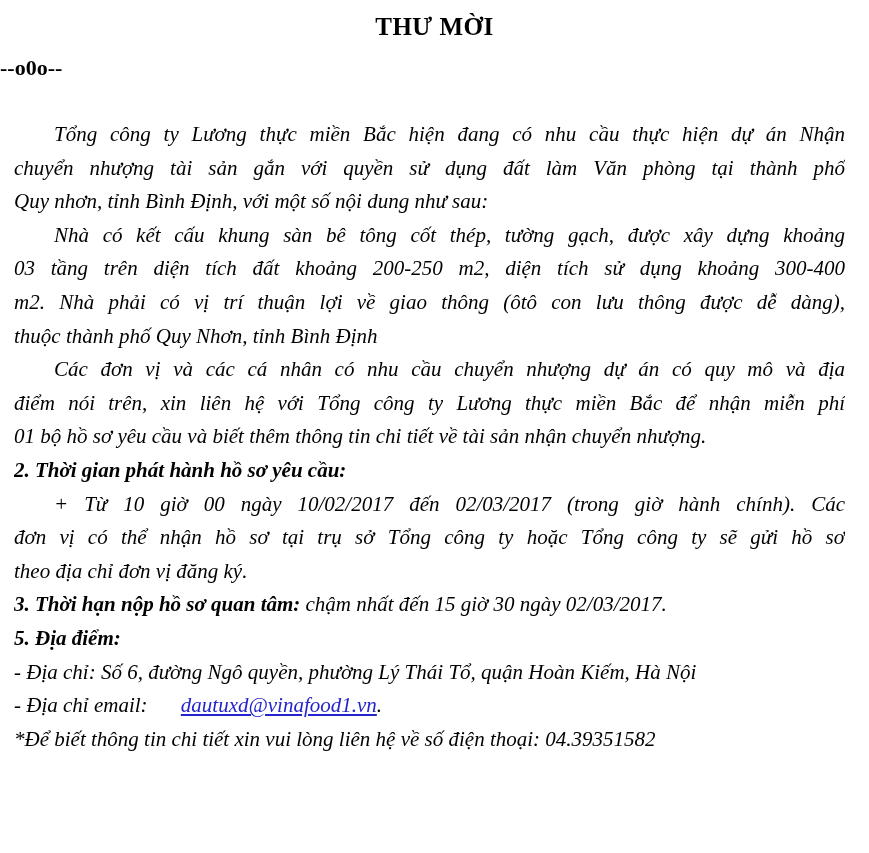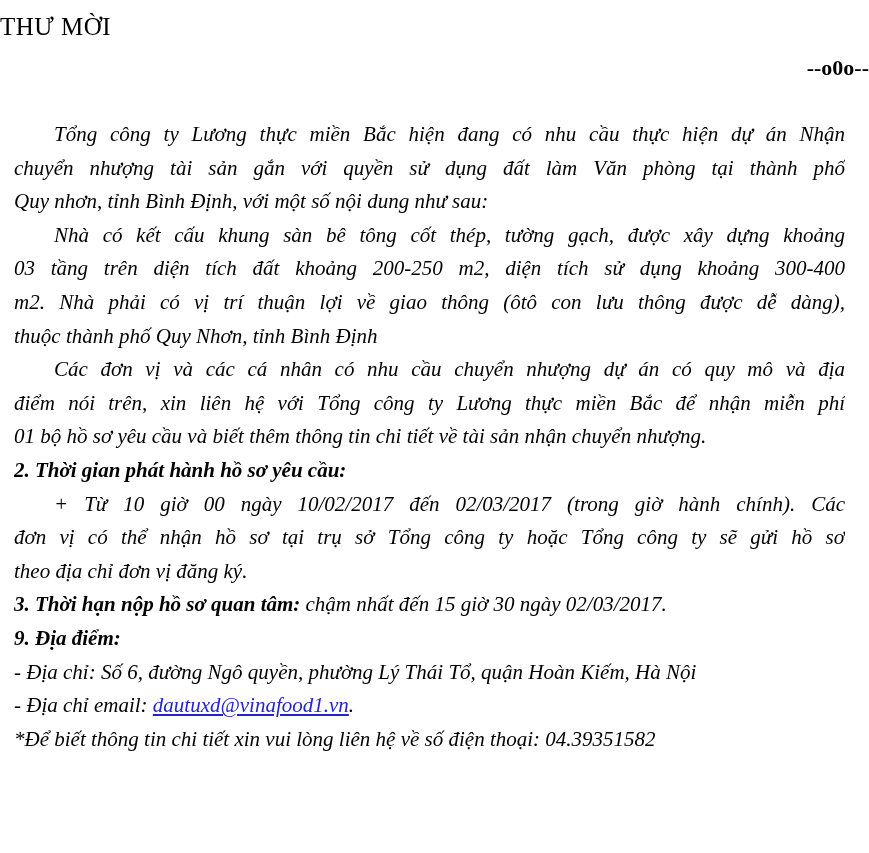--- a/index.html
+++ b/index.html
@@ -13,28 +13,28 @@
   .page {
     width: 869px;
     height: 853px;
     background: #ffffff;
     color: #000000;
     font-family: "Liberation Serif", "DejaVu Serif", serif;
     box-sizing: border-box;
     padding-top: 6px;
   }
   .doc-title {
-    text-align: left;
-    font-weight: normal;
+    text-align: center;
+    font-weight: bold;
     font-size: 25px;
     line-height: 42px;
     letter-spacing: 0.5px;
   }
   .doc-divider {
-    text-align: right;
+    text-align: left;
     font-weight: bold;
     font-size: 22px;
     line-height: 40px;
   }
   .doc-body {
     margin-left: 14px;
     width: 831px;
     margin-top: 30px;
     font-size: 21px;
   }
@@ -77,18 +77,18 @@
       <div class="line just" data-name="investment-line-3"><span class="seg" data-name="investment-line-3-seg-0">m2. Nhà phải có vị trí thuận lợi về giao thông (ôtô con lưu thông được dễ dàng),</span></div>
       <div class="line" data-name="investment-line-4"><span class="seg" data-name="investment-line-4-seg-0">thuộc thành phố Quy Nhơn, tỉnh Bình Định</span></div>
       <div class="line indent just" data-name="contact-intro-line-1"><span class="seg" data-name="contact-intro-line-1-seg-0">Các đơn vị và các cá nhân có nhu cầu chuyển nhượng dự án có quy mô và địa</span></div>
       <div class="line just" data-name="contact-intro-line-2"><span class="seg" data-name="contact-intro-line-2-seg-0">điểm nói trên, xin liên hệ với Tổng công ty Lương thực miền Bắc để nhận miễn phí</span></div>
       <div class="line" data-name="contact-intro-line-3"><span class="seg" data-name="contact-intro-line-3-seg-0">01 bộ hồ sơ yêu cầu và biết thêm thông tin chi tiết về tài sản nhận chuyển nhượng.</span></div>
       <div class="line" data-name="heading-issuance-time"><span class="seg seg-bold" data-name="heading-issuance-time-seg-0">2. Thời gian phát hành hồ sơ yêu cầu:</span></div>
       <div class="line indent just" data-name="issuance-line-1"><span class="seg" data-name="issuance-line-1-seg-0">+ Từ 10 giờ 00 ngày 10/02/2017 đến 02/03/2017 (trong giờ hành chính). Các</span></div>
       <div class="line just" data-name="issuance-line-2"><span class="seg" data-name="issuance-line-2-seg-0">đơn vị có thể nhận hồ sơ tại trụ sở Tổng công ty hoặc Tổng công ty sẽ gửi hồ sơ</span></div>
       <div class="line" data-name="issuance-line-3"><span class="seg" data-name="issuance-line-3-seg-0">theo địa chỉ đơn vị đăng ký.</span></div>
       <div class="line" data-name="deadline-line"><span class="seg seg-bold" data-name="deadline-line-seg-0">3. Thời hạn nộp hồ sơ quan tâm:</span><span class="seg" data-name="deadline-line-seg-1"> chậm nhất đến 15 giờ 30 ngày 02/03/2017.</span></div>
-      <div class="line" data-name="heading-location"><span class="seg seg-bold" data-name="heading-location-seg-0">9. Địa điểm:</span></div>
+      <div class="line" data-name="heading-location"><span class="seg seg-bold" data-name="heading-location-seg-0">5. Địa điểm:</span></div>
       <div class="line" data-name="location-address"><span class="seg" data-name="location-address-seg-0">- Địa chỉ: Số 6, đường Ngô quyền, phường Lý Thái Tổ, quận Hoàn Kiếm, Hà Nội</span></div>
-      <div class="line" data-name="location-email"><span class="seg" data-name="location-email-seg-0">- Địa chỉ email: </span><span class="seg seg-link" data-name="email-link" style="color: rgb(36, 36, 204);">dautuxd@vinafood1.vn</span><span class="seg" data-name="location-email-seg-2">.</span></div>
+      <div class="line" data-name="location-email"><span class="seg" data-name="location-email-seg-0">- Địa chỉ email: </span><span class="seg seg-link" data-name="email-link" style="color: rgb(36, 36, 204); margin-left: 28px;">dautuxd@vinafood1.vn</span><span class="seg" data-name="location-email-seg-2">.</span></div>
       <div class="line italic" data-name="footnote"><span class="seg" data-name="footnote-seg-0">*Để biết thông tin chi tiết xin vui lòng liên hệ về số điện thoại: 04.39351582</span></div>
     </div>
 </div>
 
 </body></html>

